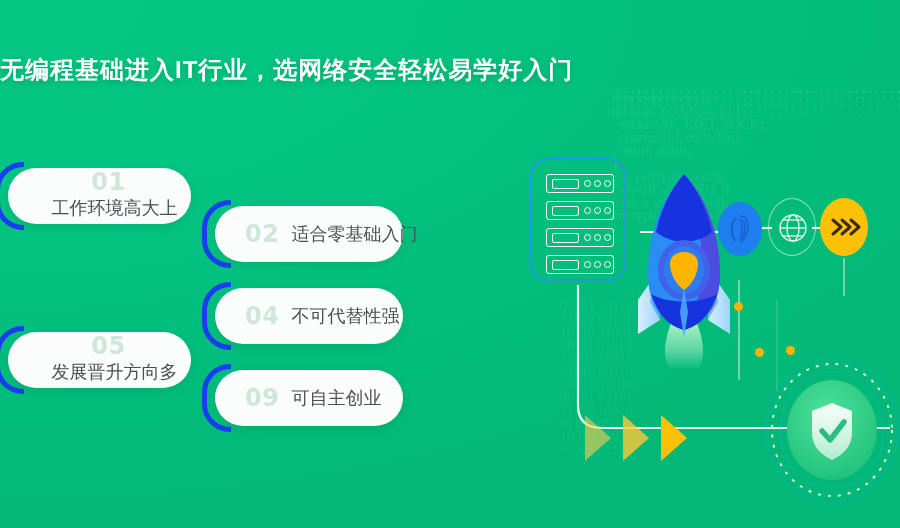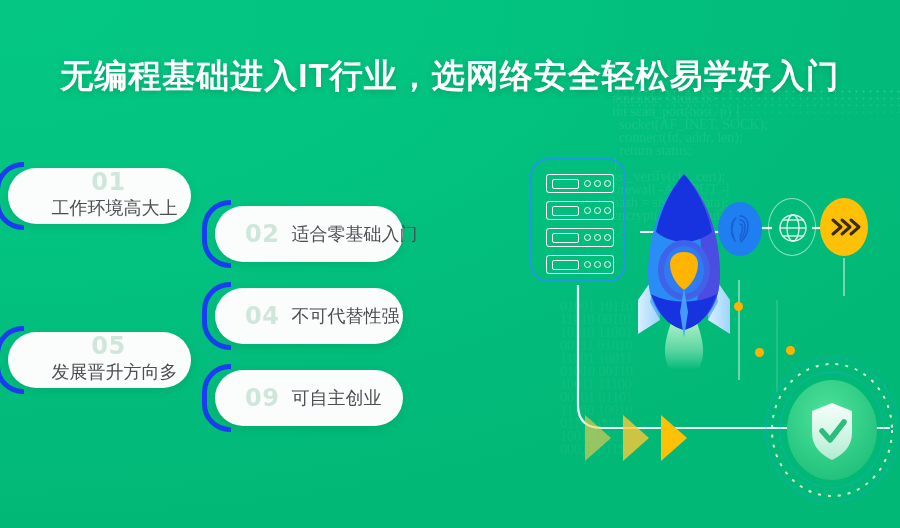--- a/index.html
+++ b/index.html
@@ -28,22 +28,22 @@
     position:absolute;left:615px;top:88px;width:290px;height:34px;
     opacity:.22;pointer-events:none;
     background-image:radial-gradient(circle, rgba(190,250,225,.95) 0.9px, rgba(0,0,0,0) 1.2px);
     background-size:7px 7px;
     -webkit-mask-image:linear-gradient(180deg, rgba(0,0,0,1), rgba(0,0,0,0));
             mask-image:linear-gradient(180deg, rgba(0,0,0,1), rgba(0,0,0,0));
   }
 
   
   #title{
-    position:absolute;left:0;top:54px;width:900px;text-align:center;
-    color:#ffffff;font-size:33px;font-weight:bold;letter-spacing:1px;
+    position:absolute;left:0;top:54px;width:900px;text-align:left;
+    color:#ffffff;font-size:24px;font-weight:bold;letter-spacing:1px;
     text-shadow:0 2px 6px rgba(0,90,60,.30);
     white-space:nowrap;
   }
 
   
   #features{position:absolute;left:0;top:168px;width:460px;height:250px;}
   .pill{
     position:absolute;height:56px;border-radius:28px;
     background:#fbfdfc;
     box-shadow:0 3px 9px rgba(0,80,50,.13);

